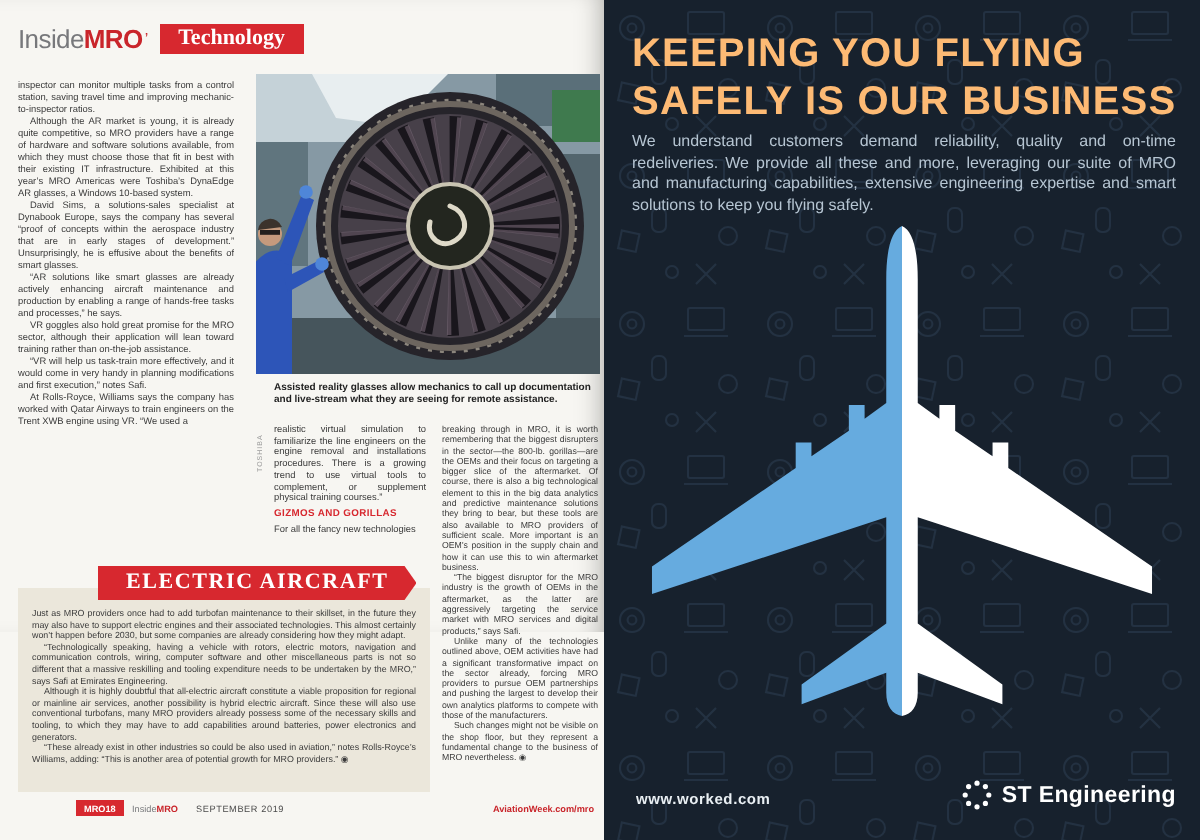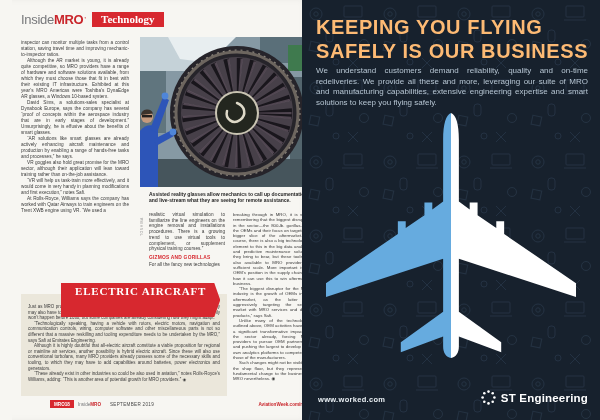--- a/index.html
+++ b/index.html
@@ -1,21 +1,21 @@
 <!DOCTYPE html>
 <html><head>
 <meta charset="utf-8">
 <style>
   html,body{margin:0;padding:0;background:#e9e6e0;}
   *{box-sizing:border-box;}
   .spread{position:relative;width:600px;height:420px;background:#f7f6f2;overflow:hidden;
           font-family:"Liberation Sans",sans-serif;}
   
-  .page-left{position:absolute;left:0;top:0;width:302px;height:420px;background:#f7f6f2;
-             box-shadow:inset -10px 0 14px -10px rgba(0,0,0,.35);margin-left:12px;}
+  .page-left{position:absolute;left:0;top:0;width:302px;height:316px;background:#f7f6f2;
+             box-shadow:inset -10px 0 14px -10px rgba(0,0,0,.35);}
   .masthead{position:absolute;left:9px;top:11px;height:16px;display:flex;align-items:center;}
   .brand-prefix{font-size:13px;color:#77787b;letter-spacing:-.3px;}
   .brand-bold{font-size:13px;font-weight:bold;color:#c9252b;letter-spacing:-.3px;}
   .brand-mark{font-size:8px;color:#c9252b;vertical-align:super;margin-left:1px;}
   .section-tag{margin-left:6px;background:#d7282f;color:#fff;font-family:"Liberation Serif",serif;
                font-weight:bold;font-size:11px;padding:1px 9px 2px;}
   .col{position:absolute;color:#3a3a3a;text-align:justify;overflow:hidden;}
   .col p{margin:0;}
   .col p + p{text-indent:6px;}
   .col1{left:9px;top:40px;width:108px;height:228px;font-size:4.7px;line-height:6px;}
@@ -23,21 +23,21 @@
   .col3{left:221px;top:212px;width:78px;height:186px;font-size:4.35px;line-height:5.3px;}
   .subhead{color:#d7282f;font-weight:bold;font-size:4.9px;margin:3px 0 1px;letter-spacing:.2px;}
   .photo{position:absolute;left:128px;top:37px;width:172px;height:150px;overflow:hidden;}
   .photo-credit{position:absolute;left:128px;top:192px;width:8px;height:44px;font-size:3.5px;
                 color:#9a9a9a;writing-mode:vertical-rl;transform:rotate(180deg);letter-spacing:.5px;}
   .caption{position:absolute;left:137px;top:191px;width:162px;font-size:5px;line-height:6px;
            font-weight:bold;color:#1f1f1f;}
   .sidebar{position:absolute;left:9px;top:294px;width:206px;height:102px;background:#ebe7db;}
   .ribbon{position:absolute;left:40px;top:-11px;background:#d7282f;color:#fff;
           font-family:"Liberation Serif",serif;font-weight:bold;font-size:11px;letter-spacing:.8px;
-          padding:2px 14px 20px;clip-path:polygon(0 0,calc(100% - 6px) 0,100% 50%,calc(100% - 6px) 100%,0 100%);}
+          padding:2px 14px 3px;clip-path:polygon(0 0,calc(100% - 6px) 0,100% 50%,calc(100% - 6px) 100%,0 100%);}
   .sidebar-body{padding:10px 7px 4px;font-size:4.45px;line-height:5.6px;color:#3b3b3b;text-align:justify;}
   .sidebar-body p{margin:0;}
   .sidebar-body p + p{text-indent:6px;}
   .footer{position:absolute;left:0;top:400px;width:302px;height:12px;font-size:4.6px;}
   .page-badge{position:absolute;left:38px;top:0;background:#d7282f;color:#fff;font-weight:bold;
               padding:1.5px 4px;font-size:4.6px;}
   .footer-brand{position:absolute;left:66px;top:2px;}
   .footer-brand .fp{color:#77787b;}
   .footer-brand .fb{color:#c9252b;font-weight:bold;}
   .footer-date{position:absolute;left:98px;top:2px;color:#4a4a4a;letter-spacing:.3px;}

